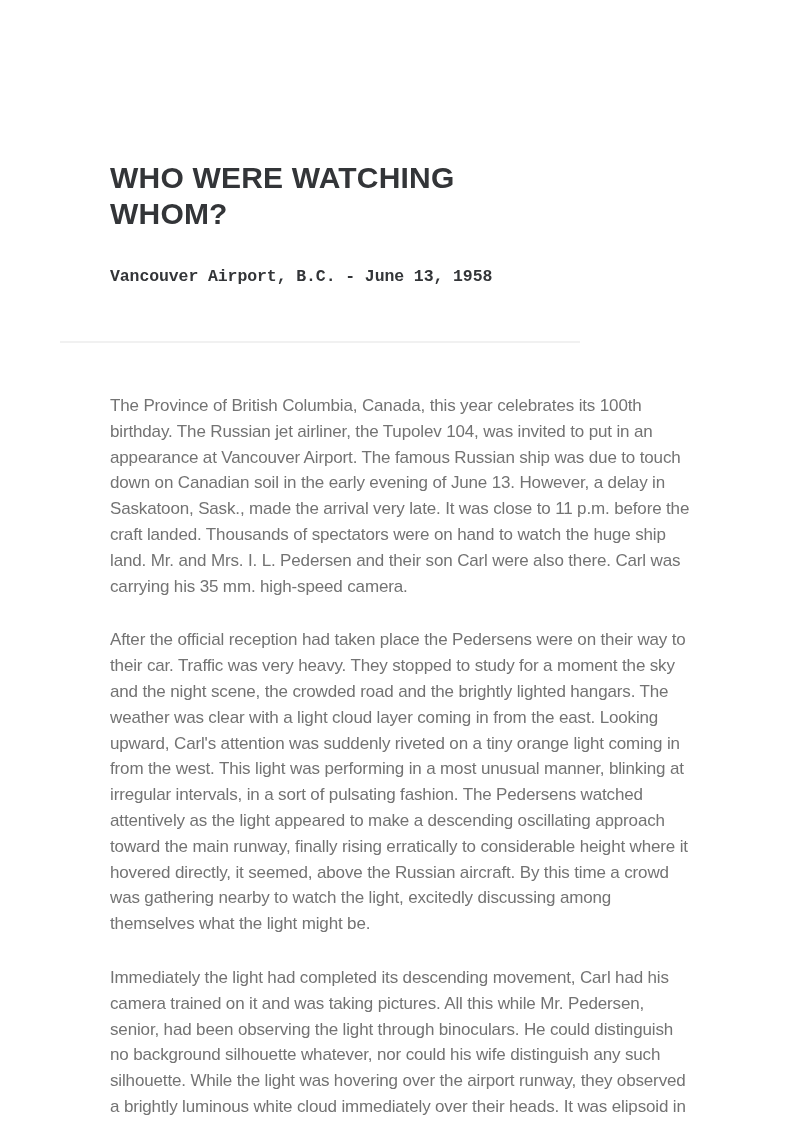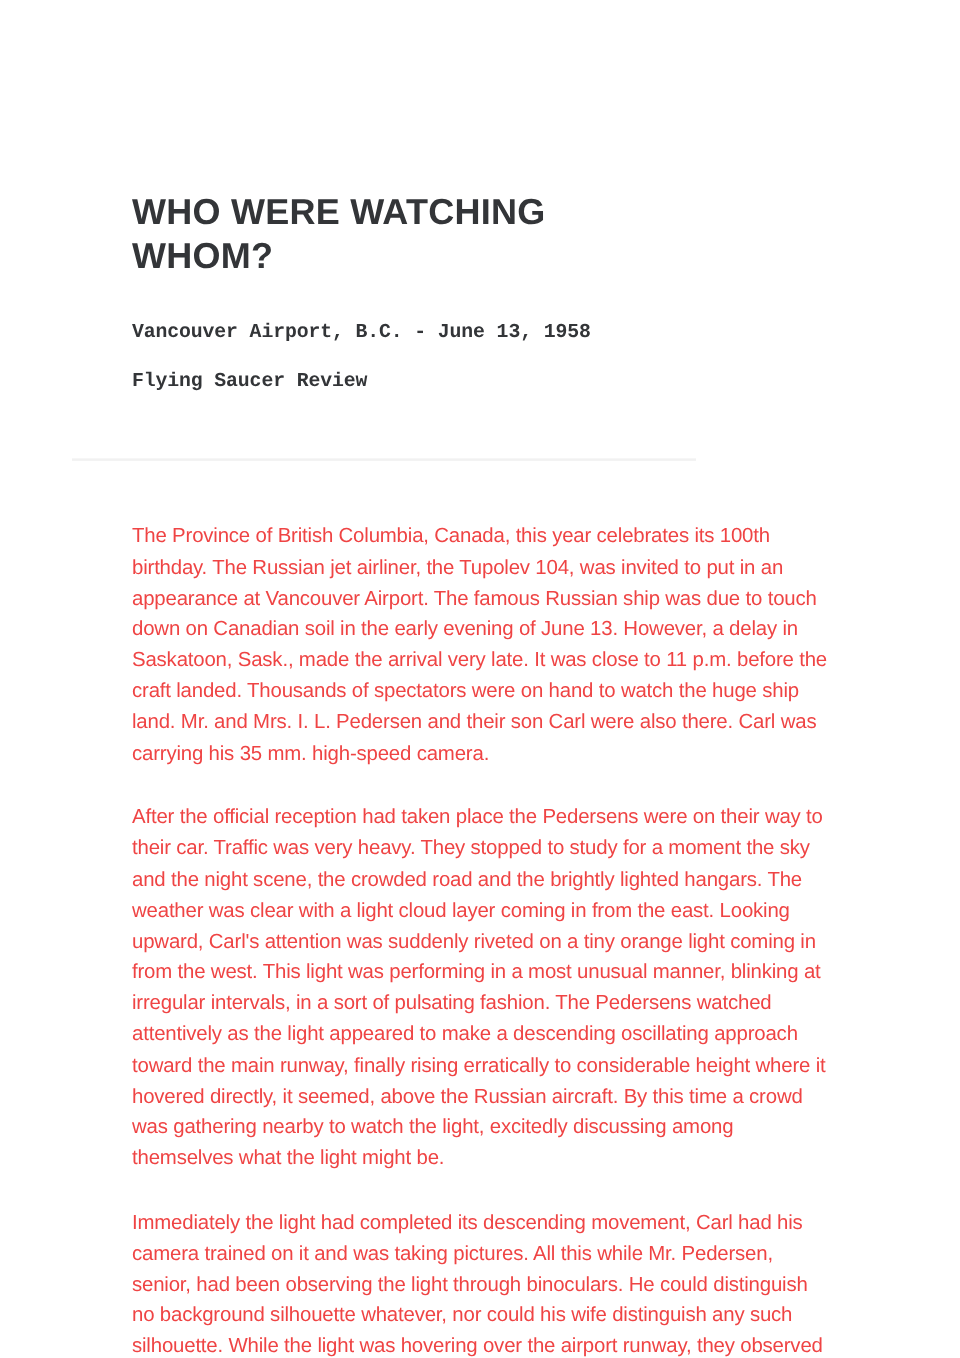--- a/index.html
+++ b/index.html
@@ -48,21 +48,21 @@
     border: none;
     height: 2px;
     background: #f1f1f1;
     margin: 53px -50px 0 -50px; 
   }
   .article-body { margin-top: 50px; width: 585px; }
   .article-body p {
     margin: 0;
     font-size: 17px;
     line-height: 25.8px;
-    color: #ef4444;
+    color: #737373;
     letter-spacing: -0.15px;
     font-weight: 400;
   }
   .article-body p + p { margin-top: 28px; }
   .watermark {
     position: absolute;
     top: 553px;
     left: 50%;
     transform: translateX(-50%);
     font-size: 36px;
@@ -76,21 +76,20 @@
     user-select: none;
   }
 </style>
 </head>
 <body>
 
 <div class="page">
   <main class="article">
     <h1 class="article-title">WHO WERE WATCHING WHOM?</h1>
     <p class="meta dateline">Vancouver Airport, B.C. - June 13, 1958</p>
-    <p class="meta source">Flying Saucer Review</p>
     <hr class="divider">
     <div class="article-body">
       <p>The Province of British Columbia, Canada, this year celebrates its 100th birthday. The Russian jet airliner, the Tupolev 104, was invited to put in an appearance at Vancouver Airport. The famous Russian ship was due to touch down on Canadian soil in the early evening of June 13. However, a delay in Saskatoon, Sask., made the arrival very late. It was close to 11 p.m. before the craft landed. Thousands of spectators were on hand to watch the huge ship land. Mr. and Mrs. I. L. Pedersen and their son Carl were also there. Carl was carrying his 35 mm. high-speed camera.</p>
       <p>After the official reception had taken place the Pedersens were on their way to their car. Traffic was very heavy. They stopped to study for a moment the sky and the night scene, the crowded road and the brightly lighted hangars. The weather was clear with a light cloud layer coming in from the east. Looking upward, Carl's attention was suddenly riveted on a tiny orange light coming in from the west. This light was performing in a most unusual manner, blinking at irregular intervals, in a sort of pulsating fashion. The Pedersens watched attentively as the light appeared to make a descending oscillating approach toward the main runway, finally rising erratically to considerable height where it hovered directly, it seemed, above the Russian aircraft. By this time a crowd was gathering nearby to watch the light, excitedly discussing among themselves what the light might be.</p>
       <p>Immediately the light had completed its descending movement, Carl had his camera trained on it and was taking pictures. All this while Mr. Pedersen, senior, had been observing the light through binoculars. He could distinguish no background silhouette whatever, nor could his wife distinguish any such silhouette. While the light was hovering over the airport runway, they observed a brightly luminous white cloud immediately over their heads. It was elipsoid in</p>
     </div>
   </main>
 </div>
 
 </body></html>

